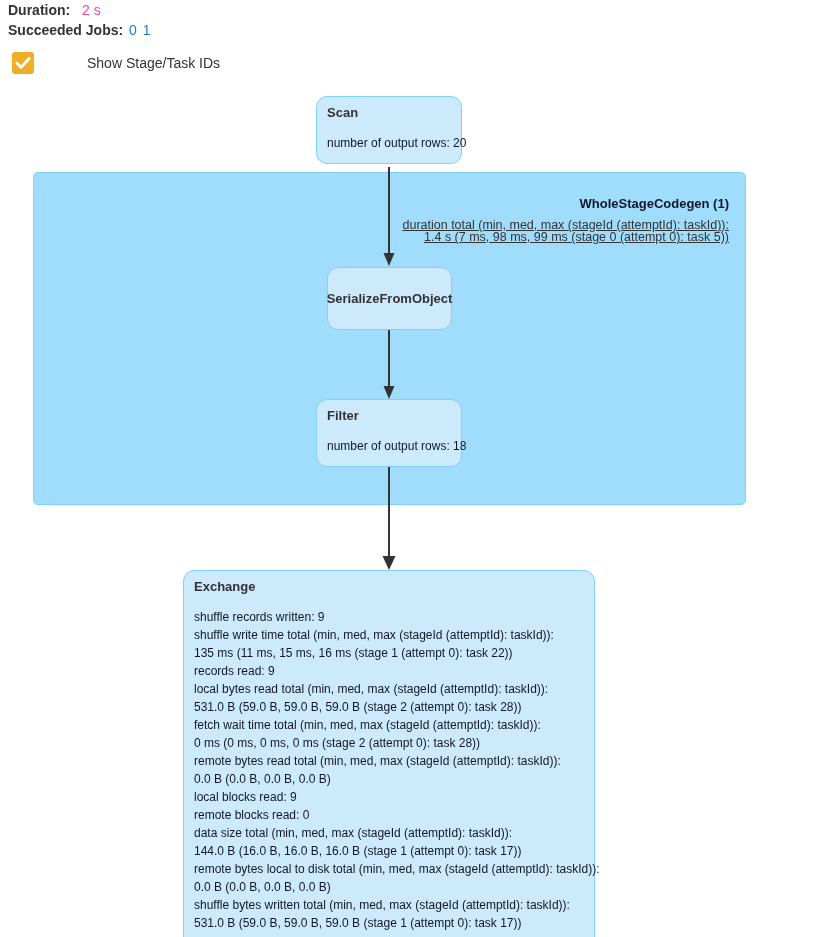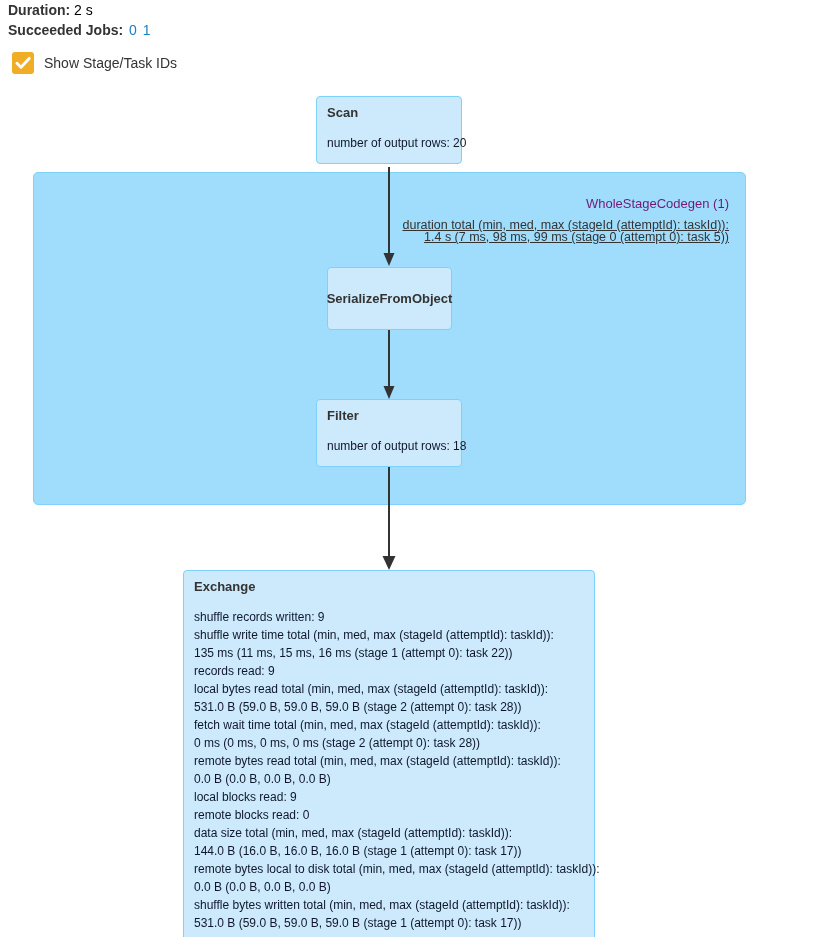--- a/index.html
+++ b/index.html
@@ -30,37 +30,39 @@
     font-size: 14px;
     color: #333333;
     white-space: nowrap;
   }
   .summary-label {
     font-weight: bold;
     color: #333333;
   }
   .summary-value {
     font-weight: normal;
-    color: #000000;
+    color: #ec4899;
+    margin-left: 8px;
   }
   .job-link {
     color: #1a7fc1;
     text-decoration: none;
     cursor: pointer;
     margin-left: 2px;
   }
 
   
   #toggle-row {
     position: absolute;
     left: 12px;
     top: 52px;
     display: flex;
     align-items: center;
     white-space: nowrap;
+    gap: 43px;
   }
   .checkbox {
     width: 22px;
     height: 22px;
     background: #f0ad26;
     border-radius: 3px;
     position: relative;
     display: inline-block;
     cursor: pointer;
     flex: 0 0 auto;
@@ -96,23 +98,23 @@
     position: absolute;
     background: #a0ddfd;
     border: 1px solid #7fd0fb;
     border-radius: 5px;
     box-sizing: border-box;
   }
   .cluster-label {
     position: absolute;
     right: 16px;
     top: 23px;
-    font-weight: normal;
+    font-weight: bold;
     font-size: 13px;
-    color: #701a75;
+    color: #0f172a;
     white-space: nowrap;
     text-align: center;
   }
   .cluster-metrics {
     position: absolute;
     right: 16px;
     top: 46px;
     text-align: right;
     font-size: 12.5px;
     line-height: 12px;
@@ -120,21 +122,21 @@
     white-space: nowrap;
     text-decoration: underline;
   }
   .cluster-metrics div { line-height: 12px; }
 
   
   .node {
     position: absolute;
     background: #cdeafc;
     border: 1px solid #7fd0fb;
-    border-radius: 4px;
+    border-radius: 11px;
     box-sizing: border-box;
     padding: 8px 10px 8px 10px;
   }
   .node-title {
     font-weight: bold;
     font-size: 13px;
     color: #333333;
     white-space: nowrap;
     line-height: 15px;
   }

